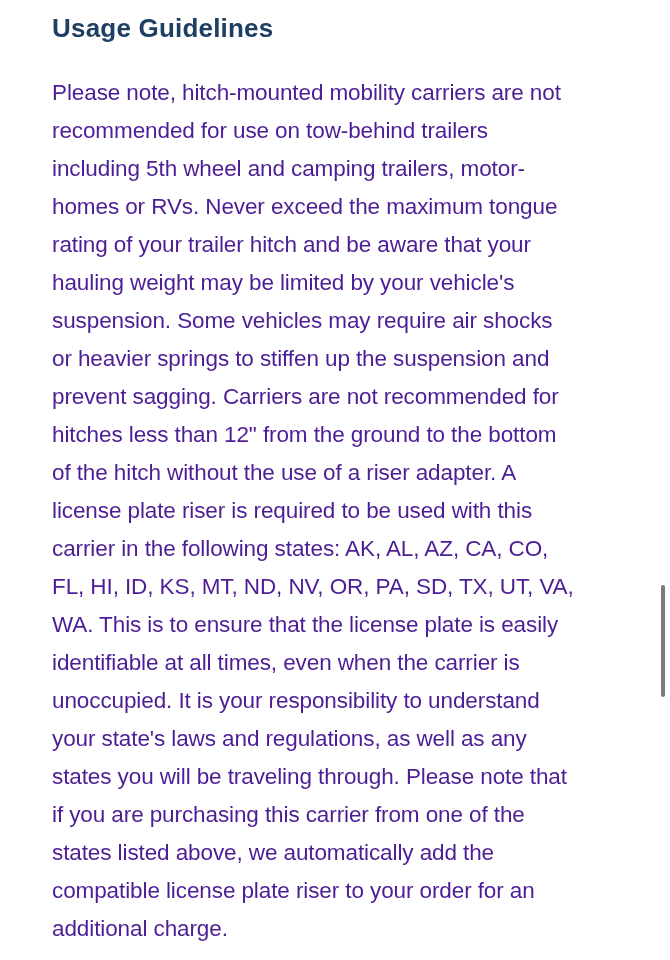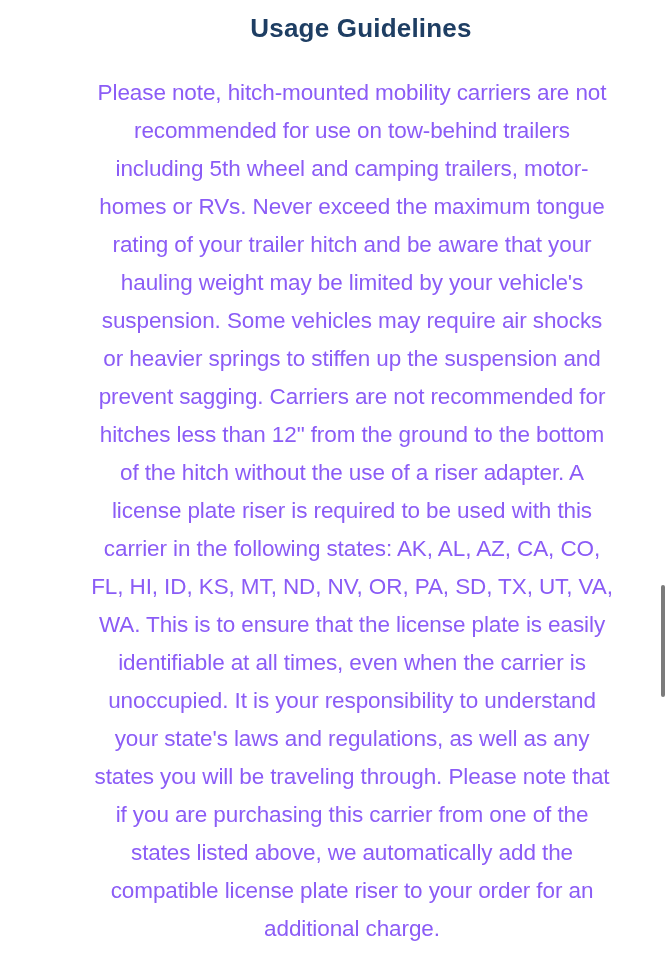--- a/index.html
+++ b/index.html
@@ -1,15 +1,15 @@
 <!DOCTYPE html>
 <html><head>
 <meta charset="utf-8">
 <style>
-  * { margin: 0; padding: 0; box-sizing: border-box; text-align: center; }
+  * { margin: 0; padding: 0; box-sizing: border-box; }
   html, body {
     width: 670px;
     height: 960px;
     background: #ffffff;
     overflow: hidden;
     font-family: "Liberation Sans", sans-serif;
   }
   .page {
     position: relative;
     width: 670px;
@@ -23,21 +23,21 @@
     line-height: 32px;
     color: #1e3e63;
     letter-spacing: 0.2px;
   }
   .body-text {
     margin-top: 30px;
     width: 600px;
     font-size: 22.5px;
     font-weight: 400;
     line-height: 38px;
-    color: #8b5cf6;
+    color: #4c1d95;
     letter-spacing: -0.1px;
     white-space: pre-line;
   }
   .scrollbar-thumb {
     position: absolute;
     left: 661px;
     top: 585px;
     width: 4px;
     height: 112px;
     background: #7b7b7b;

